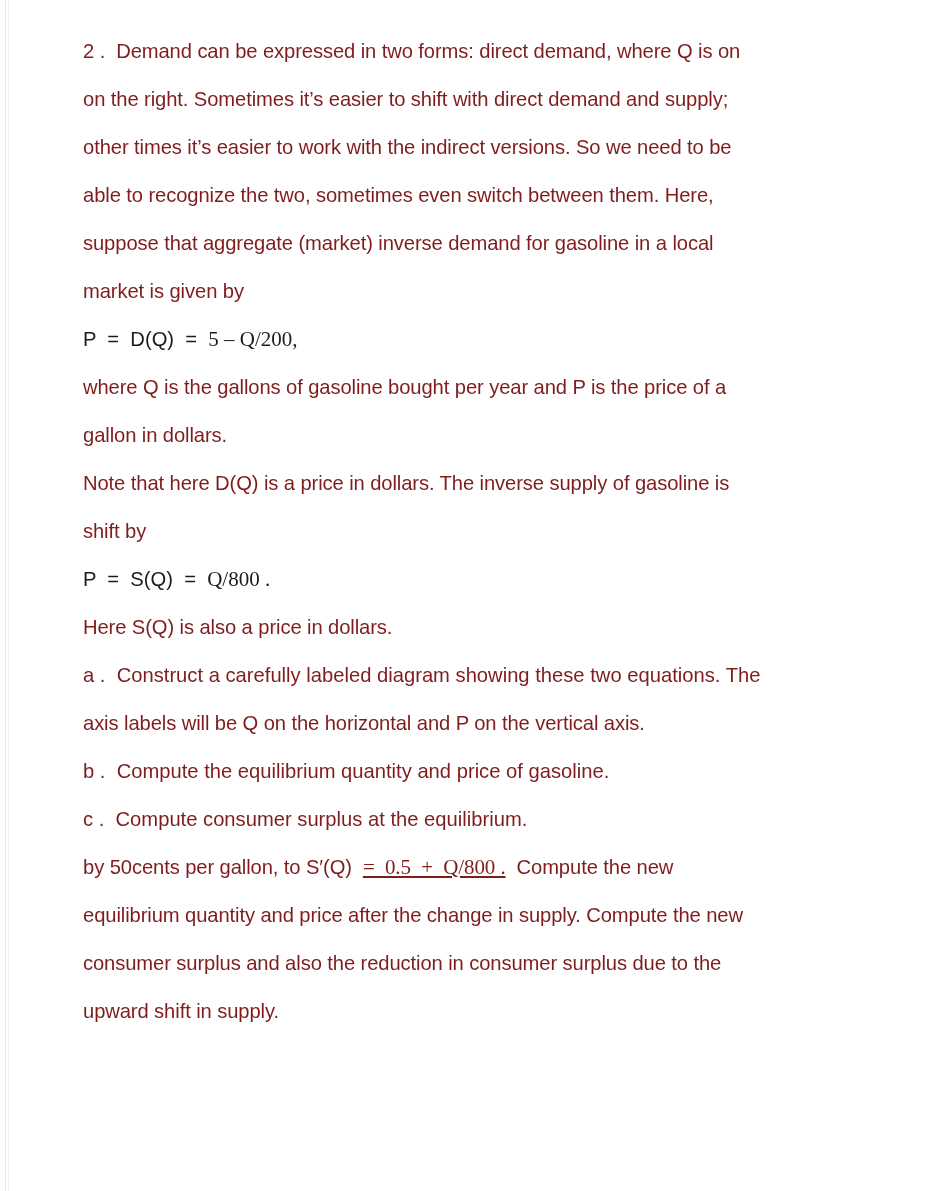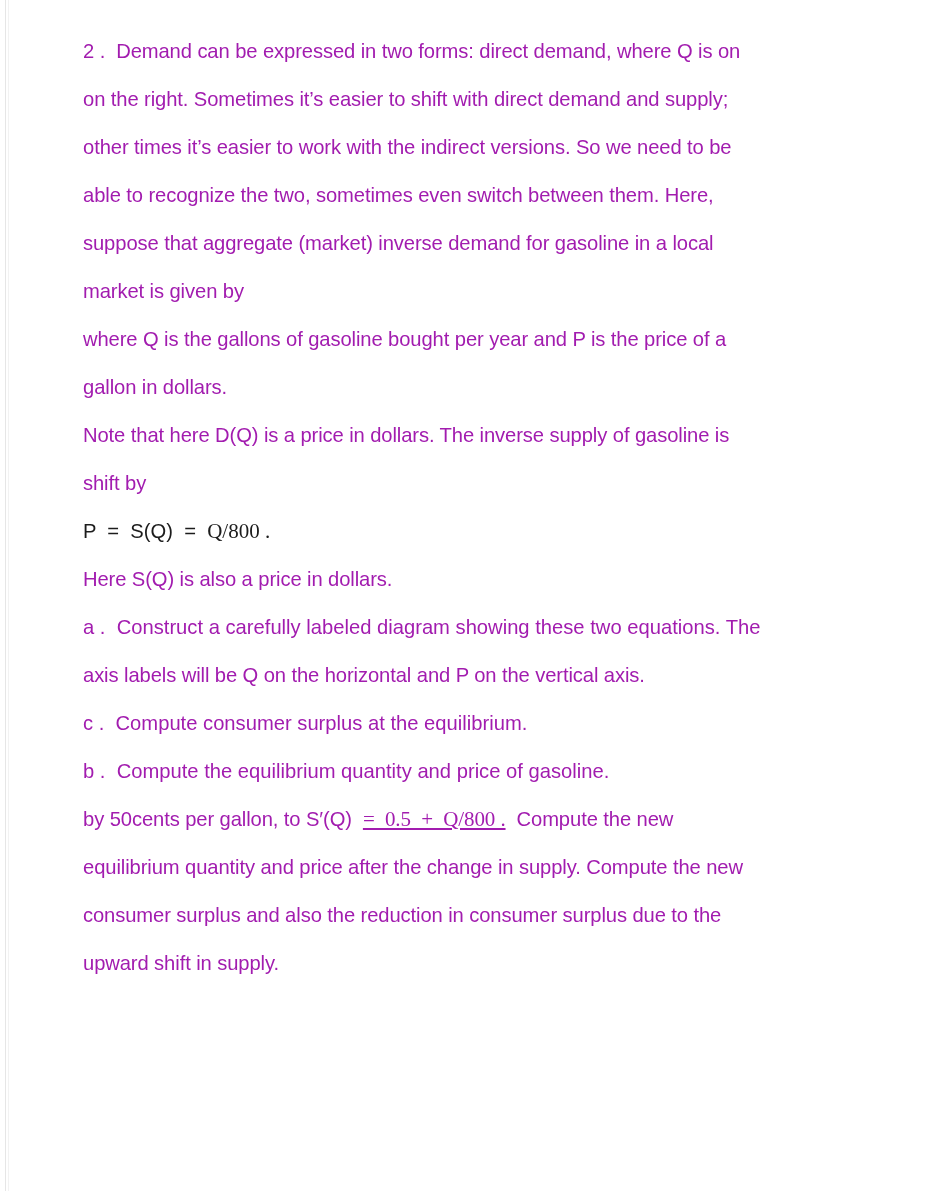--- a/index.html
+++ b/index.html
@@ -38,21 +38,21 @@
   .doc {
     position: absolute;
     left: 83px;
     top: 27px;
     width: 812px;
   }
 
   .line {
     font-size: 20.2px;
     line-height: 48px;
-    color: #a21caf;
+    color: #7f1d1d;
     letter-spacing: -0.1px;
     white-space: pre;
   }
 
   
   .eq {
     font-size: 20.2px;
     line-height: 48px;
     color: #1c1c1c;
     white-space: pre;
@@ -84,35 +84,36 @@
 
 <div class="doc">
 
   <div class="line">2 .  Demand can be expressed in two forms: direct demand, where Q is on</div>
   <div class="line">on the right. Sometimes it’s easier to shift with direct demand and supply;</div>
   <div class="line">other times it’s easier to work with the indirect versions. So we need to be</div>
   <div class="line">able to recognize the two, sometimes even switch between them. Here,</div>
   <div class="line">suppose that aggregate (market) inverse demand for gasoline in a local</div>
   <div class="line">market is given by</div>
 
+  <div class="eq"><span class="mathvar">P  =  D(Q)  =  </span><span class="mathnum">5 – Q/200,</span></div>
 
   <div class="line">where Q is the gallons of gasoline bought per year and P is the price of a</div>
   <div class="line">gallon in dollars.</div>
   <div class="line">Note that here D(Q) is a price in dollars. The inverse supply of gasoline is</div>
   <div class="line">shift by</div>
 
   <div class="eq"><span class="mathvar">P  =  S(Q)  =  </span><span class="mathnum">Q/800 .</span></div>
 
   <div class="line">Here S(Q) is also a price in dollars.</div>
 
   <div class="line item-label">a .  Construct a carefully labeled diagram showing these two equations. The</div>
   <div class="line">axis labels will be Q on the horizontal and P on the vertical axis.</div>
 
+  <div class="line item-label">b .  Compute the equilibrium quantity and price of gasoline.</div>
+
   <div class="line item-label">c .  Compute consumer surplus at the equilibrium.</div>
-
-  <div class="line item-label">b .  Compute the equilibrium quantity and price of gasoline.</div>
 
   <div class="line"><span>by 50cents per gallon, to S′(Q)  </span><span class="mathnum">=  0.5  +  Q/800 .</span><span>  Compute the new</span></div>
   <div class="line">equilibrium quantity and price after the change in supply. Compute the new</div>
   <div class="line">consumer surplus and also the reduction in consumer surplus due to the</div>
   <div class="line">upward shift in supply.</div>
 
 </div>
 
 </body></html>

